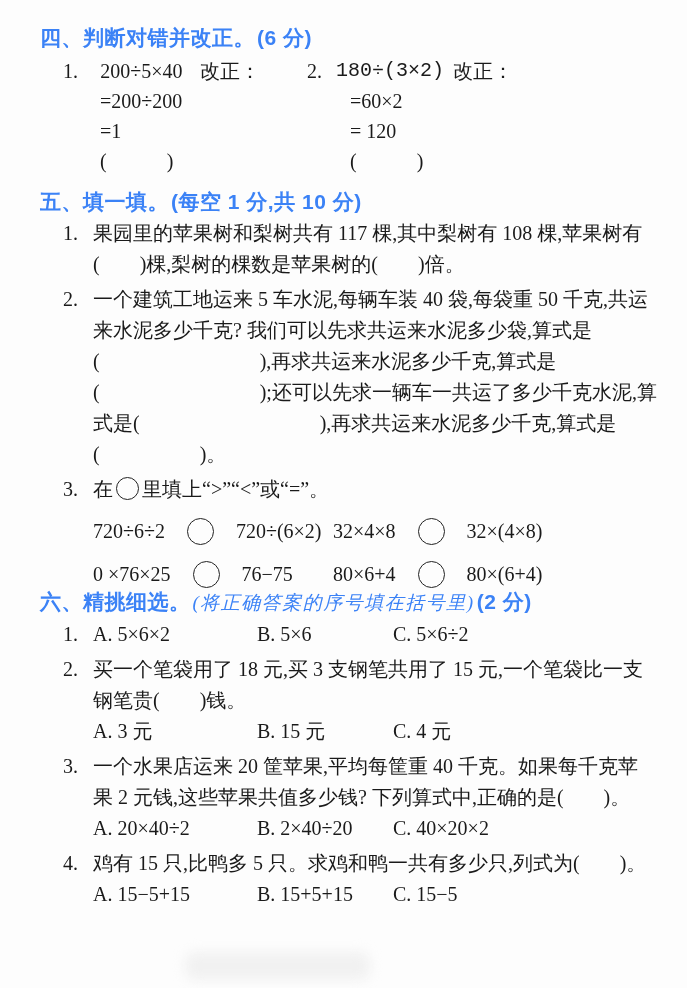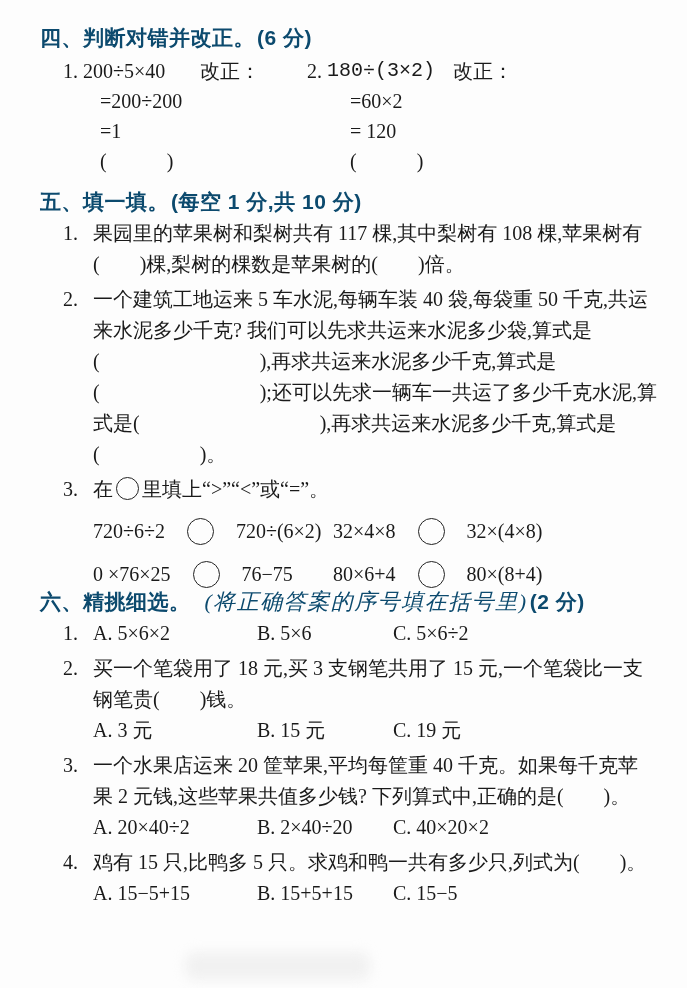--- a/index.html
+++ b/index.html
@@ -6,33 +6,33 @@
   body{
     width:687px;height:988px;position:relative;overflow:hidden;
     background:#fdfdfd;color:#1a1a1a;
     font-family:"Liberation Serif","DejaVu Serif",serif;
     font-size:20px;
   }
   .page{padding:26px 30px 0 40px;}
   .shead{
     font-family:"Liberation Sans","DejaVu Sans",sans-serif;
     font-weight:700;font-size:21px;line-height:24px;margin:0;
-    color:#0c4a6e;letter-spacing:.5px;
+    color:#3b82f6;letter-spacing:.5px;
   }
   .shead .sp{margin-left:2px;}
   .knote{
-    font-weight:400;font-size:22px;font-style:italic;
+    font-weight:400;font-size:19px;font-style:italic;
     font-family:"Liberation Serif","DejaVu Serif",serif;
-    letter-spacing:1.5px;margin-left:14px;
+    letter-spacing:1.5px;margin-left:2px;
   }
   
   .judge{display:grid;grid-template-columns:244px 1fr;margin:6px 0 0 23px;}
   .jline{display:flex;line-height:30px;}
   .jnum{width:20px;flex:none;}
-  .jexpr{width:117px;flex:none;}
+  .jexpr{width:117px;flex:none;text-align:center;}
   .c2 .jexpr{width:126px;font-family:Liberation Mono, monospace;}
   .jstep,.jparen{line-height:30px;margin-left:37px;}
   .c2 .jstep,.c2 .jparen{margin-left:43px;}
   
   .sec5{margin-top:14px;}
   .item{position:relative;padding-left:53px;line-height:31px;max-width:615px;margin-top:4px;}
   .inum{position:absolute;left:23px;top:0;}
   
   .cmp{display:grid;grid-template-columns:240px 1fr;row-gap:15px;margin-top:12px;}
   .cmp-cell{display:flex;align-items:center;gap:22px;line-height:28px;}
@@ -102,21 +102,21 @@
           <span>32×(4×8)</span>
         </div>
         <div class="cmp-cell">
           <span>0 ×76×25</span>
           <span class="circle"></span>
           <span>76−75</span>
         </div>
         <div class="cmp-cell">
           <span>80×6+4</span>
           <span class="circle"></span>
-          <span>80×(8+4)</span>
+          <span>80×(6+4)</span>
         </div>
       </div>
     </div>
   </section>
 
   <section style="margin-top:2px;">
     <h2 class="shead"><span>六、精挑细选。</span><span class="knote">(将正确答案的序号填在括号里)</span><span class="sp">(2 分)</span></h2>
 
     <div class="item">
       <span class="inum">1.</span>
@@ -126,21 +126,21 @@
         <span>C. 5×6÷2</span>
       </div>
     </div>
 
     <div class="item">
       <span class="inum">2.</span>
       <div>买一个笔袋用了 18 元,买 3 支钢笔共用了 15 元,一个笔袋比一支钢笔贵(　　)钱。</div>
       <div class="opts">
         <span>A. 3 元</span>
         <span>B. 15 元</span>
-        <span>C. 19 元</span>
+        <span>C. 4 元</span>
       </div>
     </div>
 
     <div class="item">
       <span class="inum">3.</span>
       <div>一个水果店运来 20 筐苹果,平均每筐重 40 千克。如果每千克苹果 2 元钱,这些苹果共值多少钱? 下列算式中,正确的是(　　)。</div>
       <div class="opts">
         <span>A. 20×40÷2</span>
         <span>B. 2×40÷20</span>
         <span>C. 40×20×2</span>

